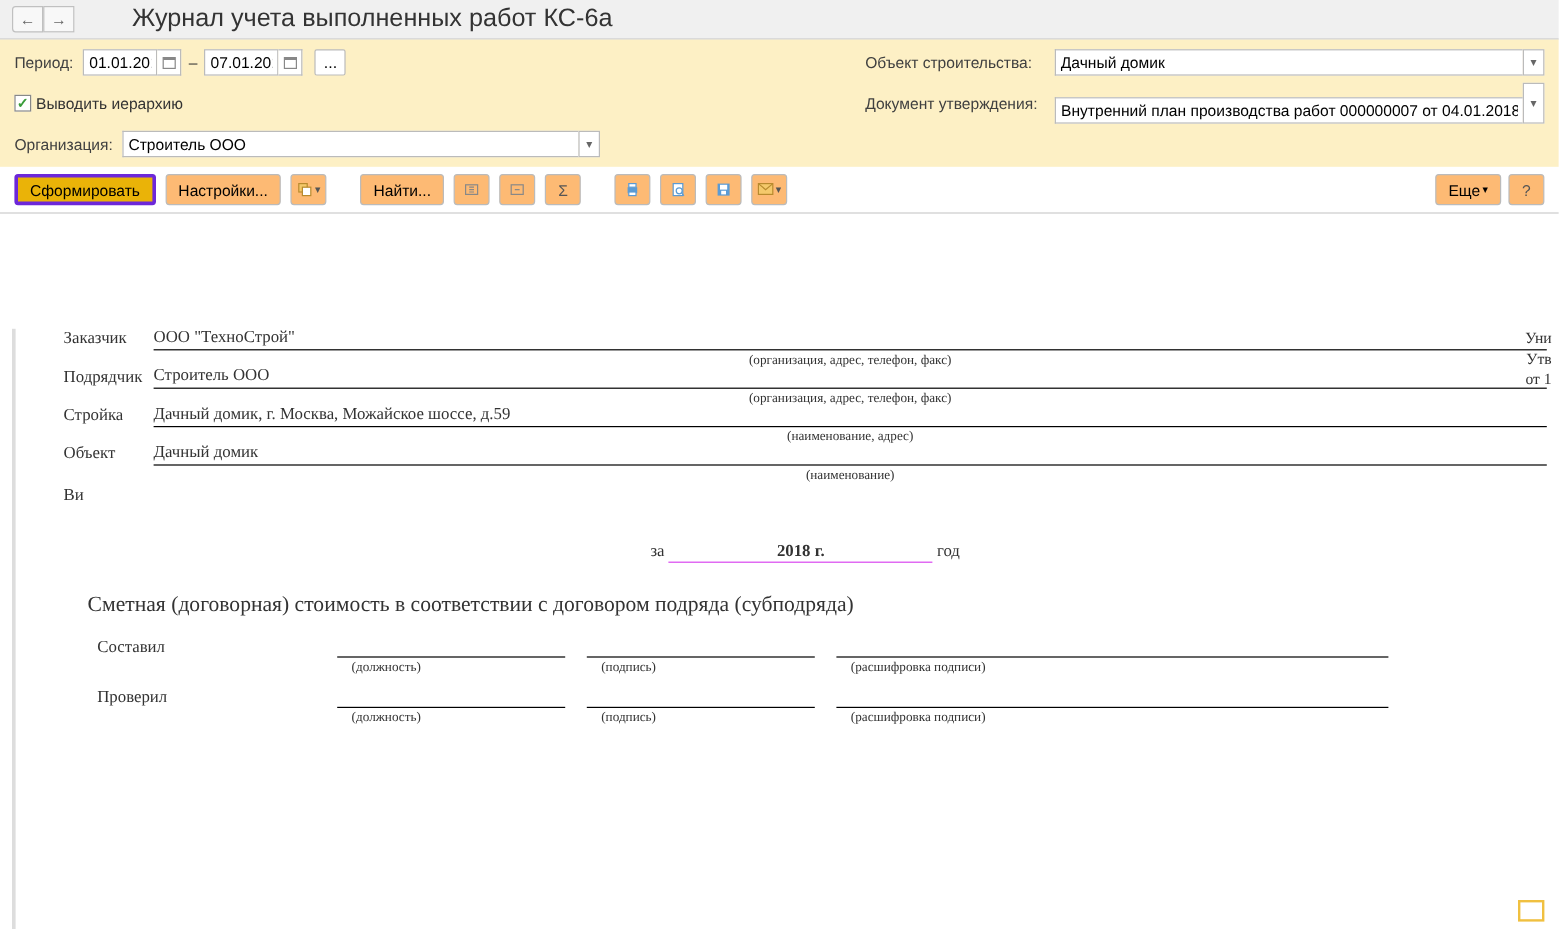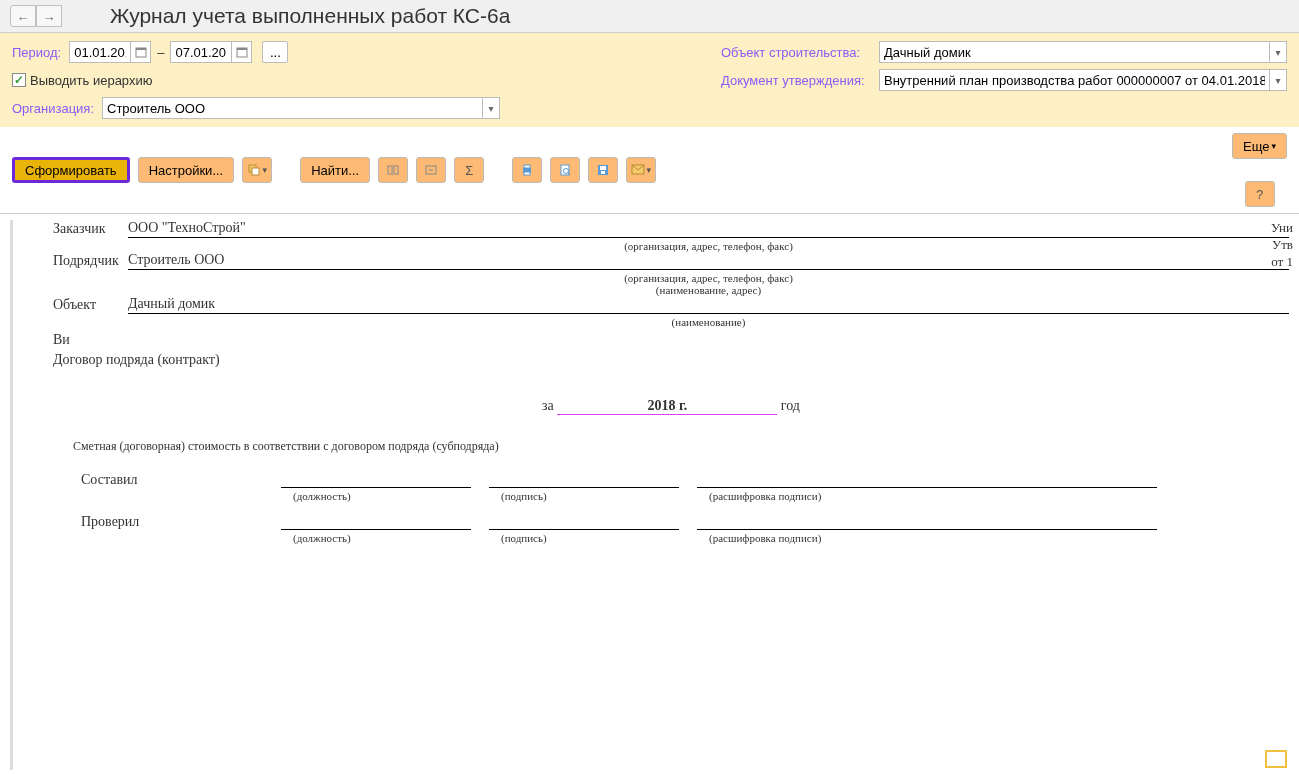--- a/index.html
+++ b/index.html
@@ -41,21 +41,21 @@
     padding: 8px 12px;
   }
   .filter-row {
     display: flex;
     align-items: center;
     margin-bottom: 6px;
   }
   .filter-label {
     font-size: 13px;
     margin-right: 8px;
-    color: #8b5cf6;
+    color: #404040;
   }
   .date-input {
     width: 62px;
     height: 22px;
     border: 1px solid #bbb;
     padding: 2px 4px;
     font-size: 13px;
   }
   .cal-btn {
     width: 20px;
@@ -153,21 +153,21 @@
     font-weight: normal;
   }
   .btn-icon {
     width: 30px;
     padding: 0;
     justify-content: center;
     font-size: 13px;
     color: #555;
   }
   .toolbar-gap { width: 12px; }
-  .toolbar-right { margin-left: auto; display: flex; gap: 22px; align-items: center; flex-direction: column; }
+  .toolbar-right { margin-left: auto; display: flex; gap: 6px; align-items: center; }
   .report-area {
     border-top: 1px solid #ccc;
     padding: 6px 10px 40px 10px;
     overflow: auto;
   }
   .report-inner {
     border-left: 3px solid #ddd;
     padding-left: 40px;
     min-height: 550px;
     position: relative;
@@ -175,20 +175,21 @@
   .meta-right {
     position: absolute;
     right: -4px;
     top: 0;
     font-size: 13px;
     text-align: right;
     font-family: "Times New Roman", serif;
     line-height: 1.3;
   }
   .doc-fields {
+    margin-top: 90px;
     font-family: "Times New Roman", serif;
     font-size: 14px;
   }
   .doc-row {
     display: flex;
     align-items: flex-end;
     margin-bottom: 2px;
   }
   .doc-row-label {
     width: 75px;
@@ -236,21 +237,21 @@
     margin-top: 30px;
   }
   .year-underline {
     display: inline-block;
     border-bottom: 1px solid #d946ef;
     min-width: 220px;
     font-weight: bold;
   }
   .cost-line {
     font-family: "Times New Roman", serif;
-    font-size: 12px;
+    font-size: 18px;
     margin-top: 24px;
     margin-left: 20px;
   }
   .sign-area {
     margin-top: 16px;
     font-family: "Times New Roman", serif;
     font-size: 14px;
   }
   .sign-row {
     display: flex;
@@ -323,21 +324,21 @@
   </div>
 
   <div class="filter-row">
     <div class="checkbox-wrap">
       <span class="checkbox-mark">✓</span>
       <span>Выводить иерархию</span>
     </div>
     <div class="right-filter">
       <span class="filter-label">Документ утверждения:</span>
       <div class="select-wrap">
-        <input class="select-input" style="width: 390px;" value="Внутренний план производства работ 000000007 от 04.01.2018 ">
+        <input class="select-input" style="width: 390px; margin-top: 12px;" value="Внутренний план производства работ 000000007 от 04.01.2018 ">
         <span class="dd-btn">▾</span>
       </div>
     </div>
   </div>
 
   <div class="filter-row" style="margin-bottom:0">
     <span class="filter-label">Организация:</span>
     <div class="select-wrap">
       <input class="select-input" style="width: 380px;" value="Строитель ООО">
       <span class="dd-btn">▾</span>
@@ -422,31 +423,34 @@
         <div class="doc-row-value">ООО "ТехноСтрой"</div>
       </div>
       <div class="doc-row-hint">(организация, адрес, телефон, факс)</div>
 
       <div class="doc-row">
         <div class="doc-row-label">Подрядчик</div>
         <div class="doc-row-value">Строитель ООО</div>
       </div>
       <div class="doc-row-hint">(организация, адрес, телефон, факс)</div>
 
+      <div class="doc-row">
+        <div class="doc-row-label">Стройка</div>
+        <div class="doc-row-value">Дачный домик, г. Москва, Можайское шоссе, д.59</div>
+      </div>
       <div class="doc-row-hint">(наименование, адрес)</div>
 
       <div class="doc-row">
         <div class="doc-row-label">Объект</div>
         <div class="doc-row-value">Дачный домик</div>
       </div>
       <div class="doc-row-hint">(наименование)</div>
     </div>
 
     <div class="doc-right-note">Ви</div>
-    <div class="doc-right-note">Договор подряда (контракт)</div>
 
 
     <div class="year-line">
       <span>за</span>
       <span class="year-underline">2018 г.</span>
       <span>год</span>
     </div>
 
     <div class="cost-line">Сметная (договорная) стоимость в соответствии с договором подряда (субподряда)</div>
 

